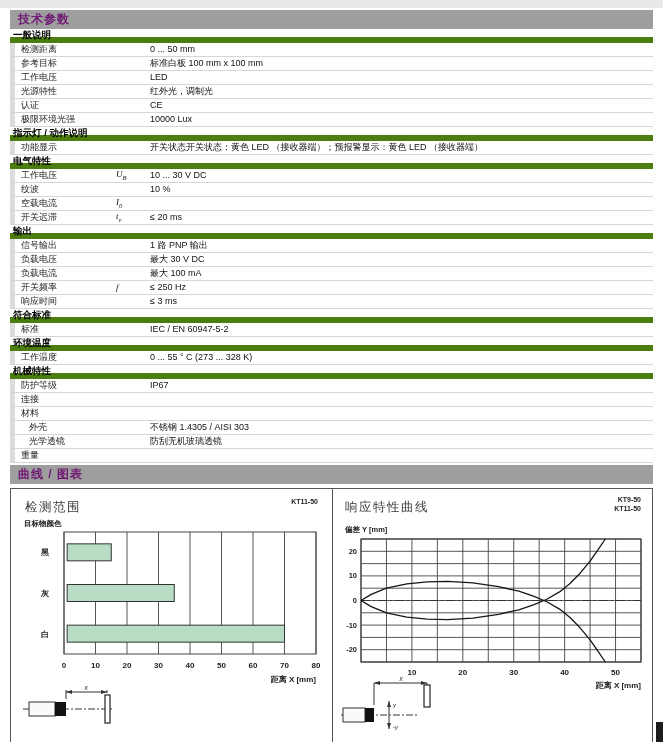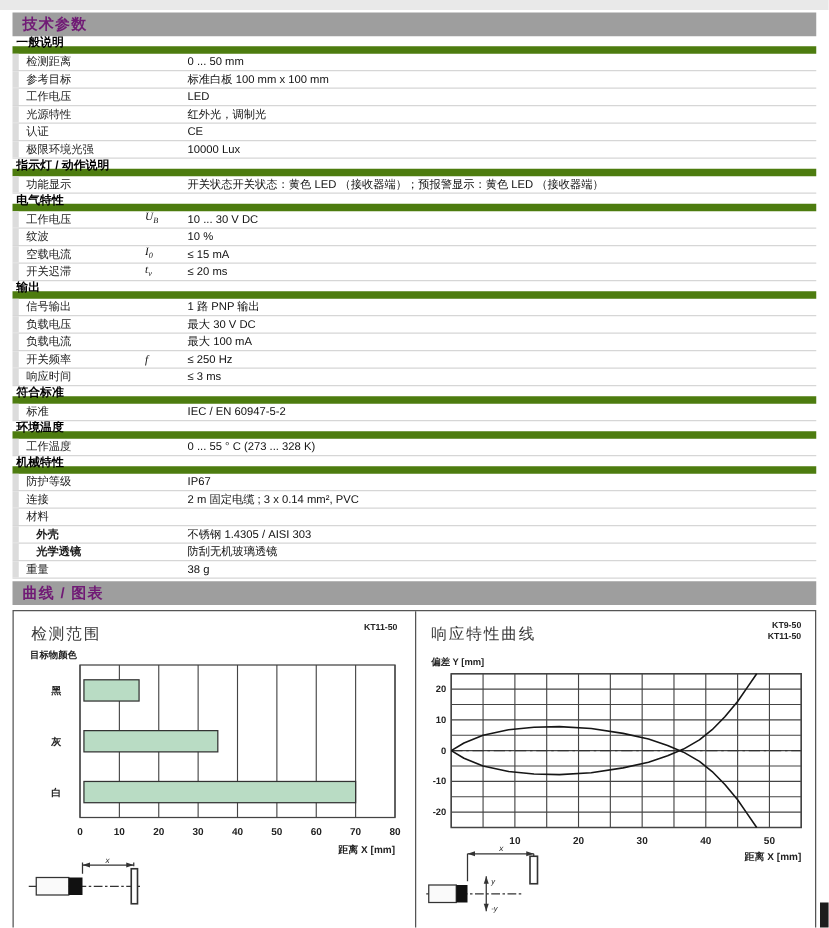--- a/index.html
+++ b/index.html
@@ -9,21 +9,21 @@
   .content { margin:0 10px; position:relative; }
   .hdr-bar { background:#9e9e9e; color:#701a75; font-weight:bold; font-size:12px;
              height:19px; line-height:19px; padding-left:8px; letter-spacing:1px; margin-top:2px; }
   .spec-table { width:100%; }
   .sec-header { font-weight:bold; font-size:9.5px; height:14px; line-height:12px;
                 border-bottom:6px solid #4d7c0f; padding-left:3px; color:#000; }
   .spec-row { display:flex; align-items:center; height:14px; border-bottom:1px solid #d6d6d6;
               font-size:9px; line-height:13px; position:relative; }
   .row-stripe { width:5px; align-self:stretch; background:#dcdcdc; margin-right:6px; }
   .row-label { width:95px; flex:none; color:#222; }
-  .row-label.indent { padding-left:8px;font-weight:bold; }
+  .row-label.indent { padding-left:8px; }
   .row-symbol { width:34px; flex:none; font-style:italic; font-family:"Liberation Serif","DejaVu Serif",serif; font-size:9px; }
   .row-symbol sub { font-size:6.5px; }
   .row-value { flex:1; color:#111; }
   .charts-wrap { display:flex; border:1px solid #555; height:269px; margin-top:4px; background:#fff; }
   .chart-panel { position:relative; height:100%; }
   .chart-panel.left { width:322px; border-right:1px solid #555; }
   .chart-panel.right { flex:1;text-align:right; }
   svg { display:block; }
   svg text { font-family:"Liberation Sans","DejaVu Sans",sans-serif; }
   .edge-marker { position:absolute; right:-10px; top:712px; width:7px; height:26px; background:#1d1d1d; }
@@ -91,21 +91,20 @@
       <div class="spec-row">
         <span class="row-stripe"></span>
         <span class="row-label">纹波</span>
         <span class="row-symbol"></span>
         <span class="row-value">10 %</span>
       </div>
       <div class="spec-row">
         <span class="row-stripe"></span>
         <span class="row-label">空载电流</span>
         <span class="row-symbol"><i>I</i><sub>0</sub></span>
-        <span class="row-value">≤ 15 mA</span>
       </div>
       <div class="spec-row">
         <span class="row-stripe"></span>
         <span class="row-label">开关迟滞</span>
         <span class="row-symbol"><i>t</i><sub>v</sub></span>
         <span class="row-value">≤ 20 ms</span>
       </div>
       <div class="sec-header">输出</div>
       <div class="spec-row">
         <span class="row-stripe"></span>
@@ -155,21 +154,20 @@
       <div class="spec-row">
         <span class="row-stripe"></span>
         <span class="row-label">防护等级</span>
         <span class="row-symbol"></span>
         <span class="row-value">IP67</span>
       </div>
       <div class="spec-row">
         <span class="row-stripe"></span>
         <span class="row-label">连接</span>
         <span class="row-symbol"></span>
-        <span class="row-value">2 m 固定电缆 ; 3 x 0.14 mm², PVC</span>
       </div>
       <div class="spec-row">
         <span class="row-stripe"></span>
         <span class="row-label">材料</span>
         <span class="row-symbol"></span>
         <span class="row-value"></span>
       </div>
       <div class="spec-row">
         <span class="row-stripe"></span>
         <span class="row-label indent">外壳</span>
@@ -179,21 +177,20 @@
       <div class="spec-row">
         <span class="row-stripe"></span>
         <span class="row-label indent">光学透镜</span>
         <span class="row-symbol"></span>
         <span class="row-value">防刮无机玻璃透镜</span>
       </div>
       <div class="spec-row">
         <span class="row-stripe"></span>
         <span class="row-label">重量</span>
         <span class="row-symbol"></span>
-        <span class="row-value">38 g</span>
       </div>
     </div>
 
   <div class="hdr-bar">曲线 / 图表</div>
 
   <div class="charts-wrap">
     <div class="chart-panel left">
       <svg width="321" height="242" viewBox="0 0 321 242">
           <text x="14" y="22" font-size="12.5" fill="#3a3a3a" letter-spacing="1.5">检测范围</text>
           <text x="307" y="15" font-size="7" font-weight="bold" text-anchor="end" fill="#222">KT11-50</text>

